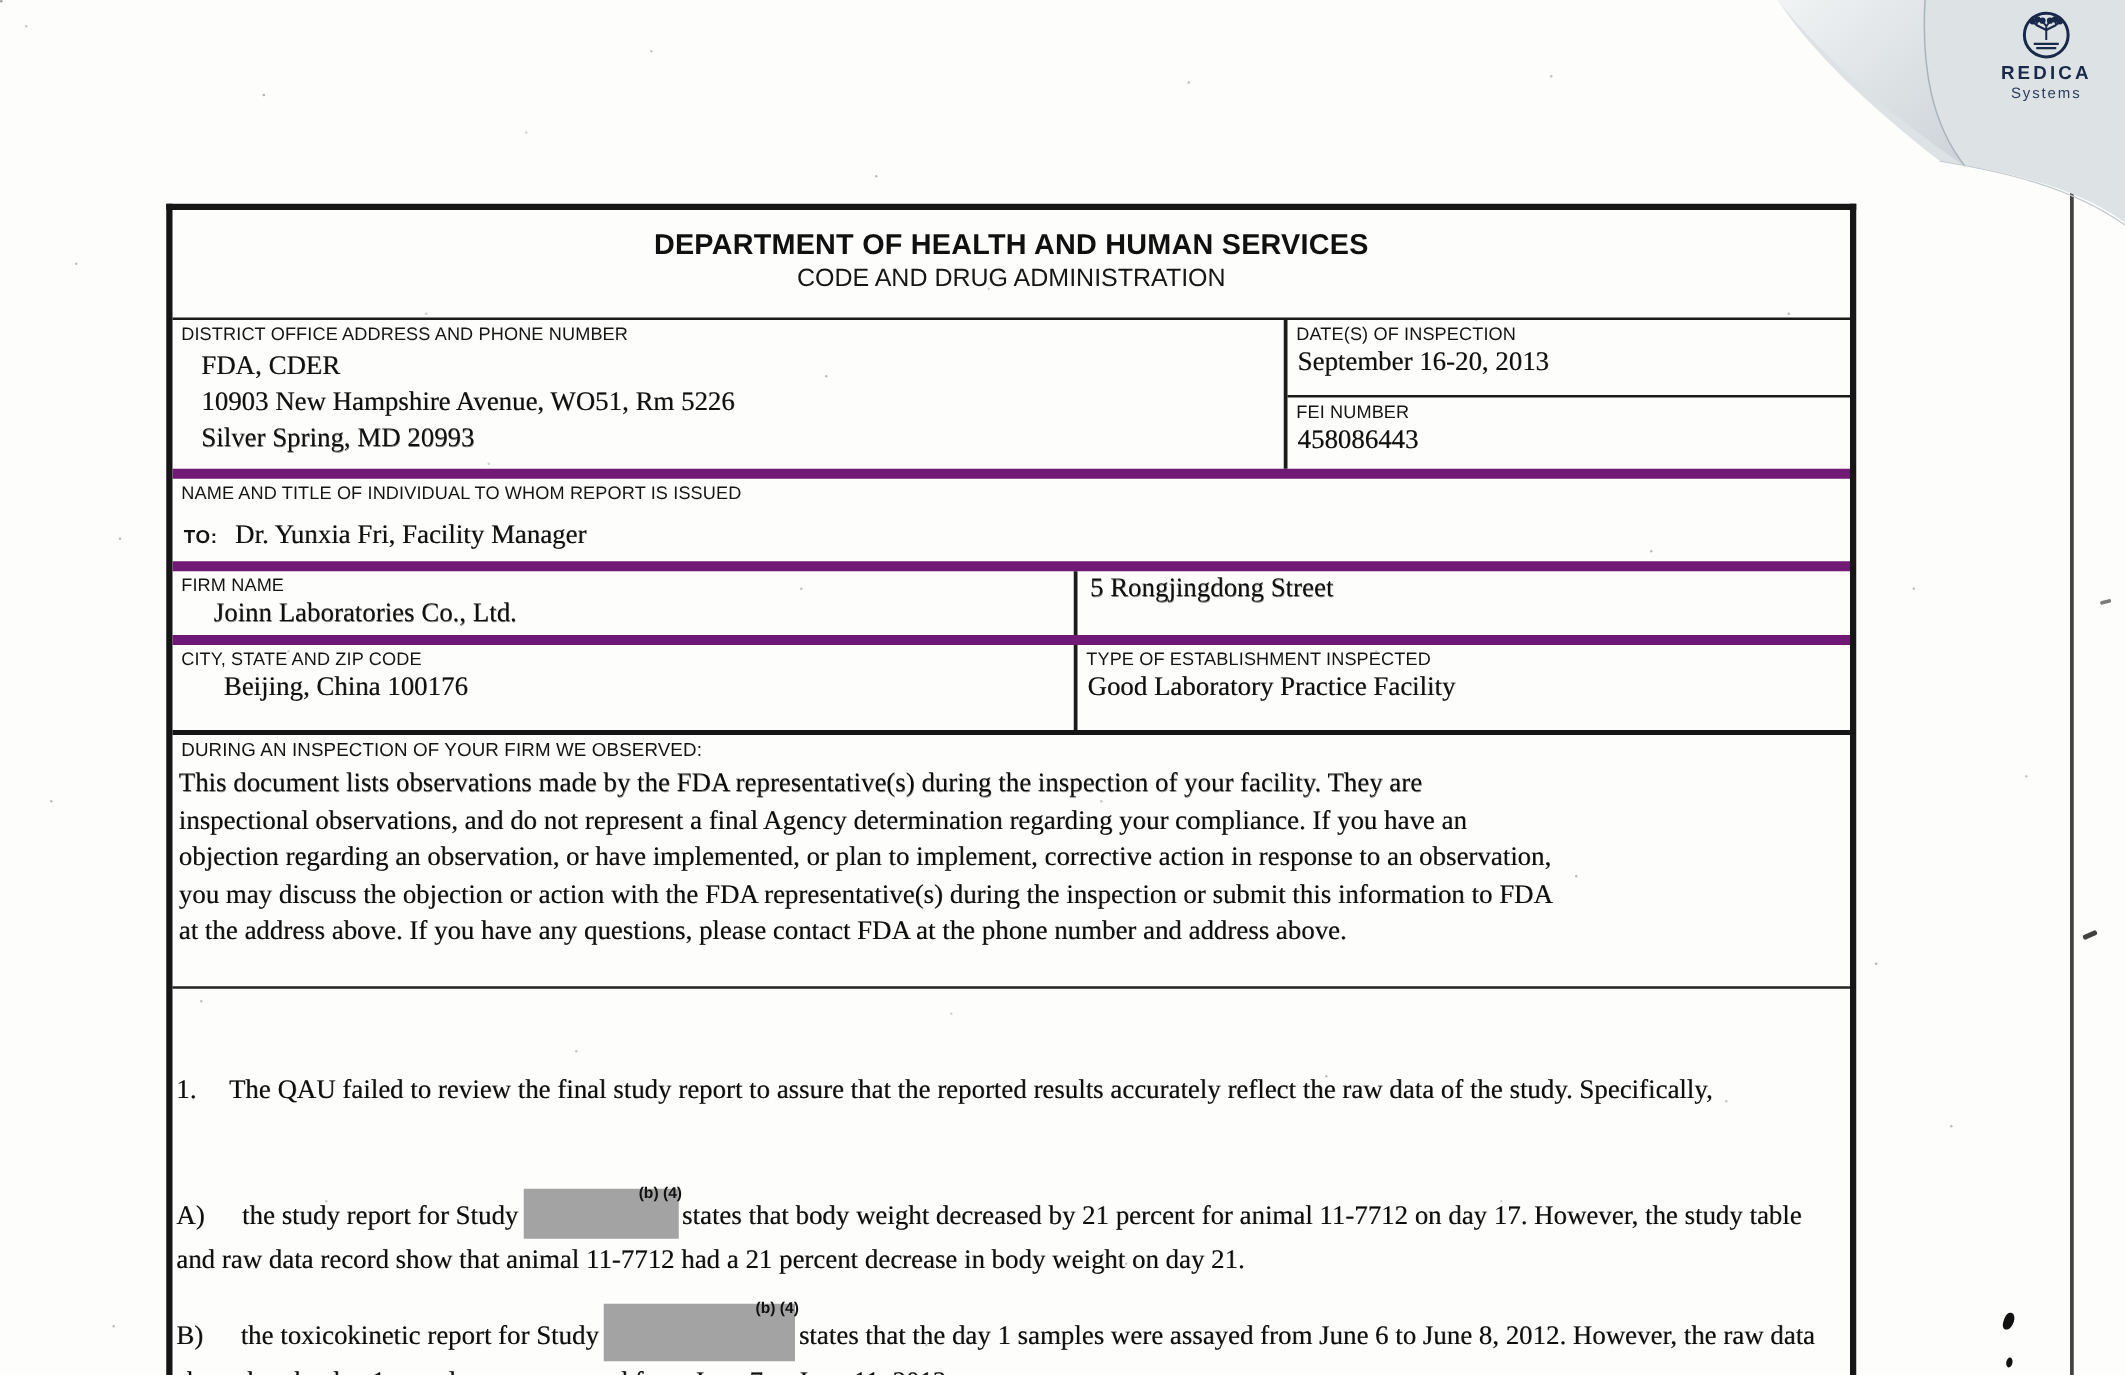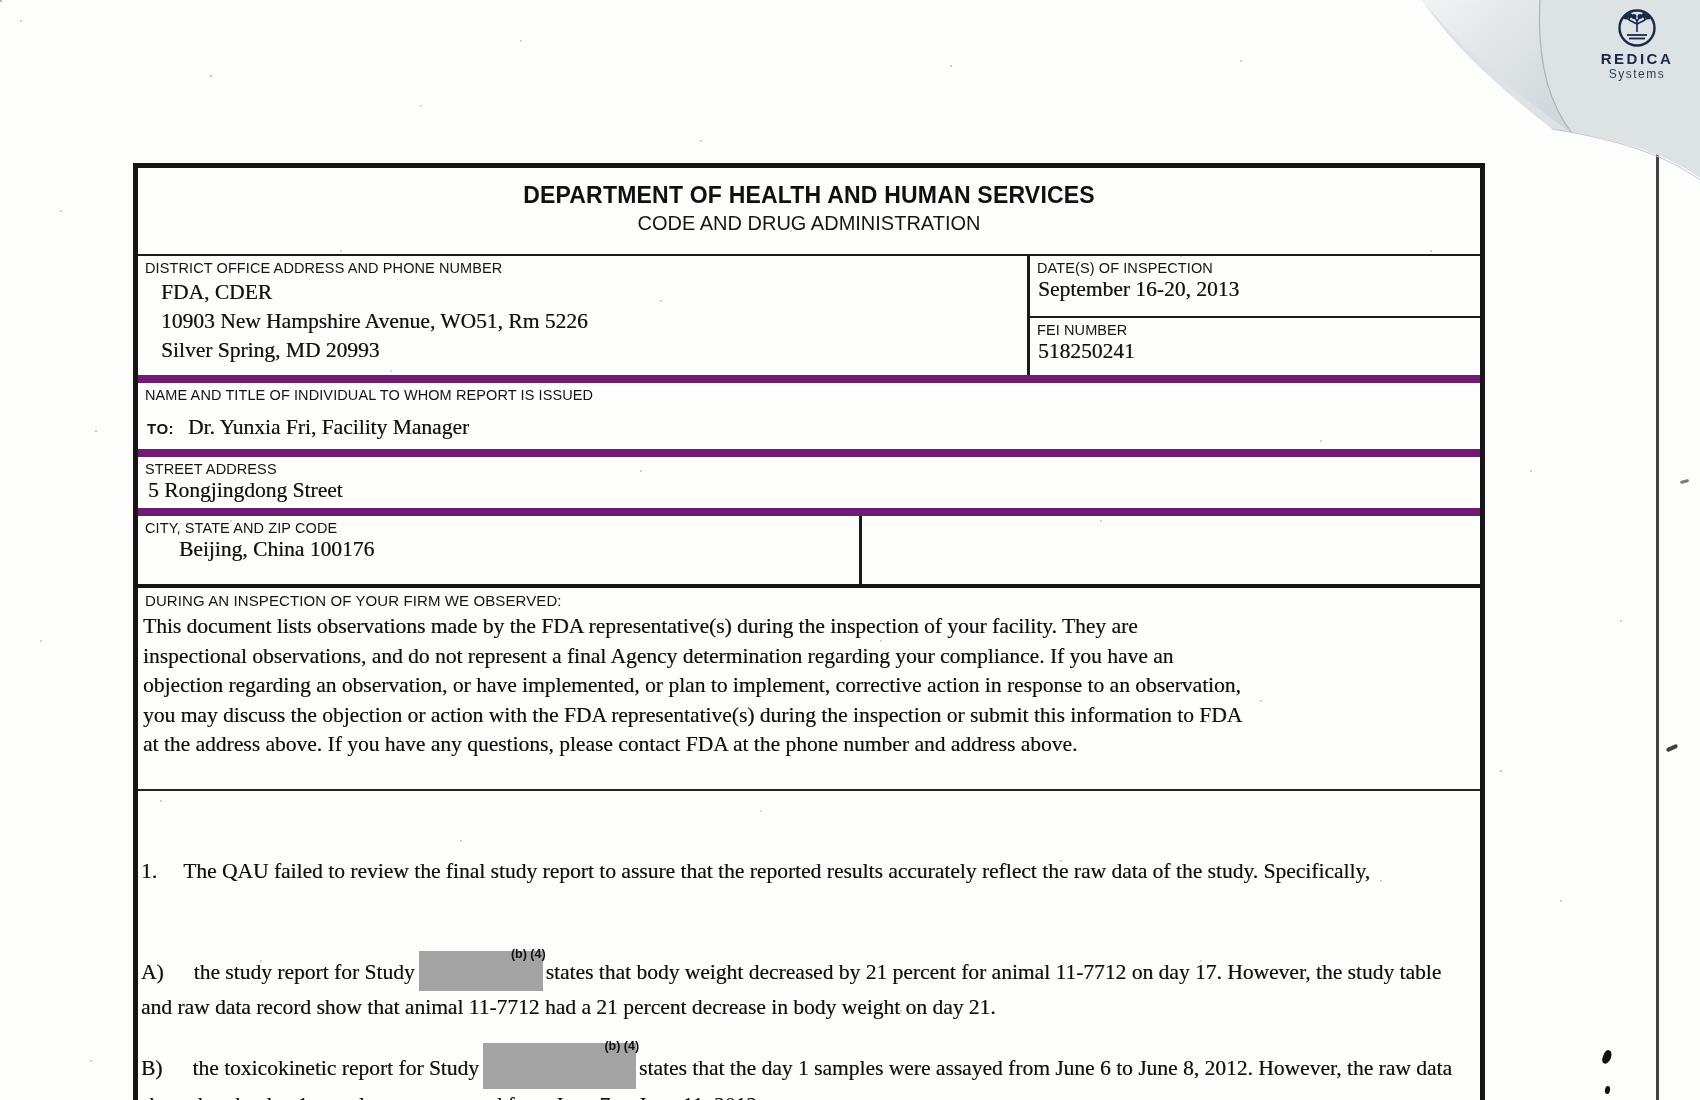--- a/index.html
+++ b/index.html
@@ -118,43 +118,50 @@
           <div class="val">Silver Spring, MD 20993</div>
         </div>
       </div>
       <div class="col-right1">
         <div class="cell-date">
           <div class="label">DATE(S) OF INSPECTION</div>
           <div class="val">September 16-20, 2013</div>
         </div>
         <div class="cell-fei">
           <div class="label">FEI NUMBER</div>
-          <div class="val">518250241</div>
+          <div class="val">458086443</div>
         </div>
       </div>
     </div>
 
     <div class="row row2">
       <div class="label">NAME AND TITLE OF INDIVIDUAL TO WHOM REPORT IS ISSUED</div>
       <div class="to-line">
         <span class="to-prefix">TO:</span><span class="val" style="display:inline-block;">Dr. Yunxia Fri, Facility Manager</span>
       </div>
     </div>
 
     <div class="row row3 flex">
+      <div class="cell-l">
+        <div class="label">FIRM NAME</div>
+        <div class="val">Joinn Laboratories Co., Ltd.</div>
+      </div>
       <div class="cell-r">
-        <div class="label">STREET ADDRESS</div>
         <div class="val">5 Rongjingdong Street</div>
       </div>
     </div>
 
     <div class="row row4 flex">
       <div class="cell-l">
         <div class="label">CITY, STATE AND ZIP CODE</div>
         <div class="val" style="padding-left:41px;">Beijing, China 100176</div>
+      </div>
+      <div class="cell-r">
+        <div class="label">TYPE OF ESTABLISHMENT INSPECTED</div>
+        <div class="val" style="padding-left:8px;">Good Laboratory Practice Facility</div>
       </div>
     </div>
 
     <div class="row row5">
       <div class="label" style="font-size:15px;">DURING AN INSPECTION OF YOUR FIRM WE OBSERVED:</div>
       <div class="para">
         <div>This document lists observations made by the FDA representative(s) during the inspection of your facility.  They are</div>
         <div>inspectional observations, and do not represent a final Agency determination regarding your compliance.  If you have an</div>
         <div>objection regarding an observation, or have implemented, or plan to implement, corrective action in response to an observation,</div>
         <div>you may discuss the objection or action with the FDA representative(s) during the inspection or submit this information to FDA</div>

